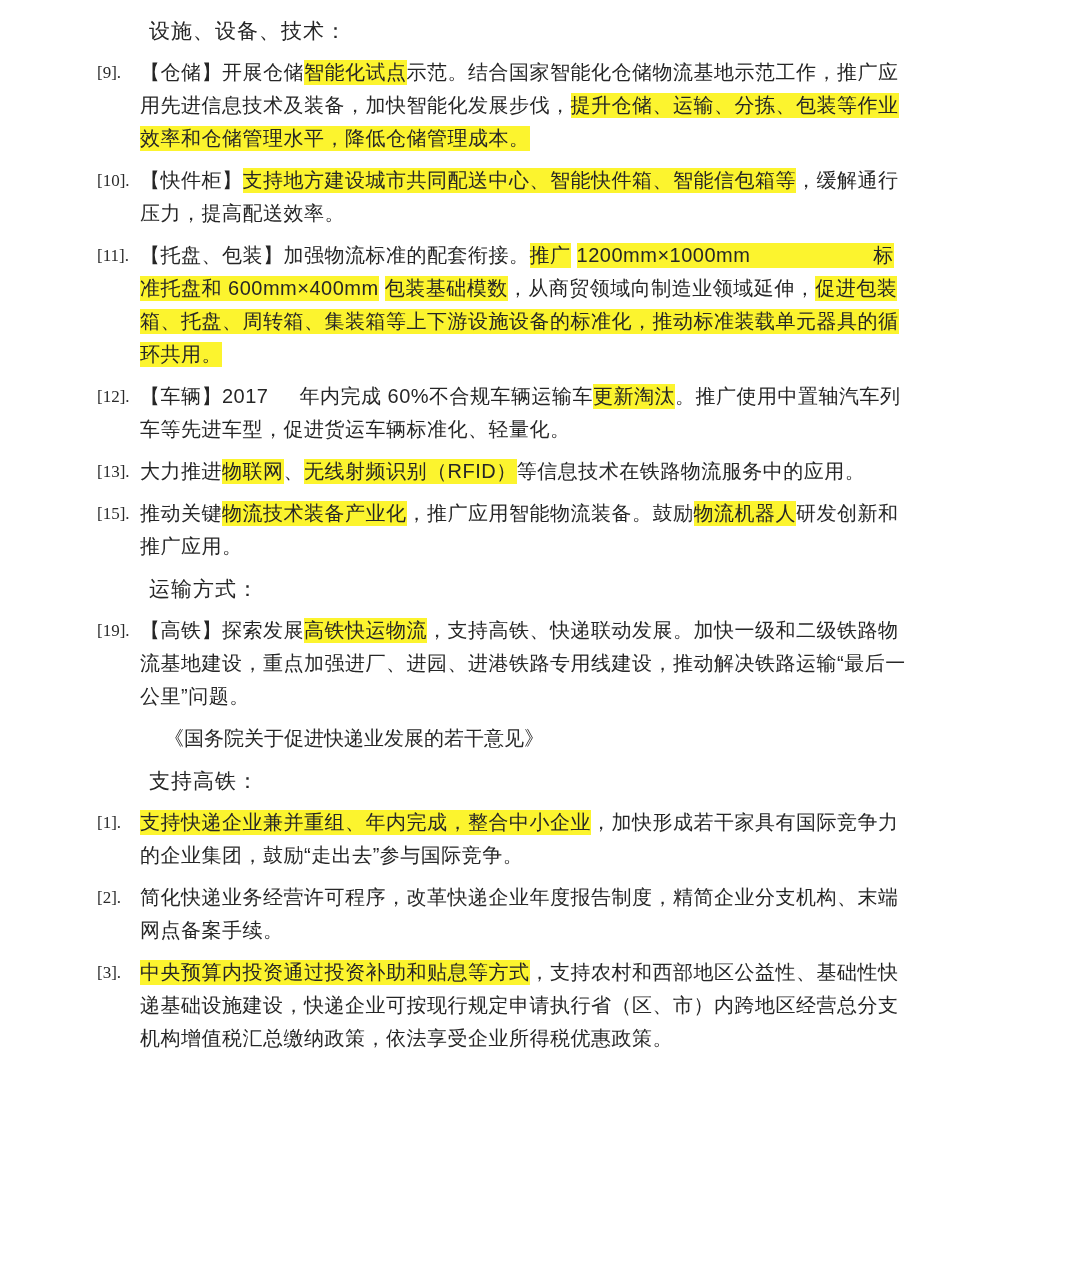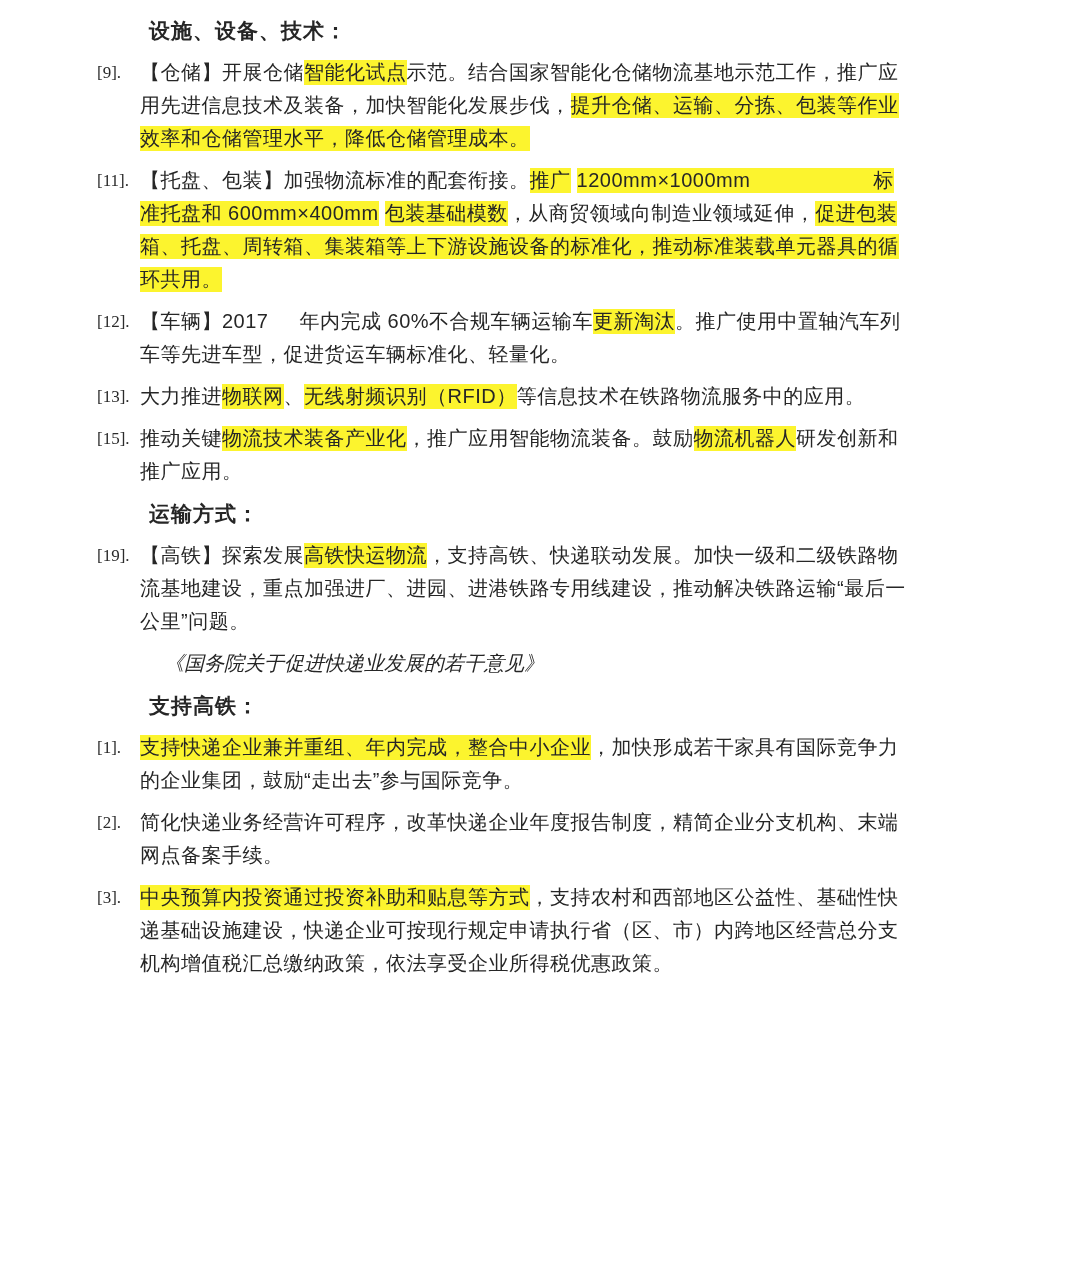--- a/index.html
+++ b/index.html
@@ -13,33 +13,32 @@
     height: 1283px;
     box-sizing: border-box;
     background: var(--page-bg, #ffffff);
     color: var(--text-color, #262626);
     font-family: "Liberation Sans", sans-serif;
     padding: 12px 167px 10px 97px;
     overflow: hidden;
   }
   .doc { width: 100%; }
   .heading {
-    font-weight: bold;
+    font-weight: normal;
     font-size: 21px;
     line-height: 33px;
     padding-left: 52px;
     margin: 2px 0 9px 0;
     letter-spacing: 1px;
   }
   .booktitle {
     font-size: 20px;
     line-height: 33px;
     padding-left: 67px;
     margin: 0 0 9px 0;
-    font-style: italic;
   }
   .item {
     display: flex;
     align-items: flex-start;
     margin: 0 0 9px 0;
   }
   .num {
     flex: 0 0 43px;
     width: 43px;
     font-family: "Liberation Serif", serif;
@@ -66,20 +65,24 @@
 <body>
 
 <div class="page">
   <div class="doc" id="doc">
       <div class="heading">设施、设备、技术：</div>
       <div class="item">
         <span class="num">[9].</span>
         <div class="text"><span>【仓储】开展仓储</span><span class="hl">智能化试点</span><span>示范。结合国家智能化仓储物流基地示范工作，推广应用先进信息技术及装备，加快智能化发展步伐，</span><span class="hl">提升仓储、运输、分拣、包装等作业效率和仓储管理水平，降低仓储管理成本。</span></div>
       </div>
       <div class="item">
+        <span class="num">[10].</span>
+        <div class="text"><span>【快件柜】</span><span class="hl">支持地方建设城市共同配送中心、智能快件箱、智能信包箱等</span><span>，缓解通行压力，提高配送效率。</span></div>
+      </div>
+      <div class="item">
         <span class="num">[11].</span>
         <div class="text"><span>【托盘、包装】加强物流标准的配套衔接。</span><span class="hl">推广</span><span> </span><span class="hl">1200mm×1000mm      标准托盘和 600mm×400mm</span><span> </span><span class="hl">包装基础模数</span><span>，从商贸领域向制造业领域延伸，</span><span class="hl">促进包装箱、托盘、周转箱、集装箱等上下游设施设备的标准化，推动标准装载单元器具的循环共用。</span></div>
       </div>
       <div class="item">
         <span class="num">[12].</span>
         <div class="text"><span>【车辆】2017  年内完成 60%不合规车辆运输车</span><span class="hl">更新淘汰</span><span>。推广使用中置轴汽车列车等先进车型，促进货运车辆标准化、轻量化。</span></div>
       </div>
       <div class="item">
         <span class="num">[13].</span>
         <div class="text"><span>大力推进</span><span class="hl">物联网</span><span>、</span><span class="hl">无线射频识别（RFID）</span><span>等信息技术在铁路物流服务中的应用。</span></div>

